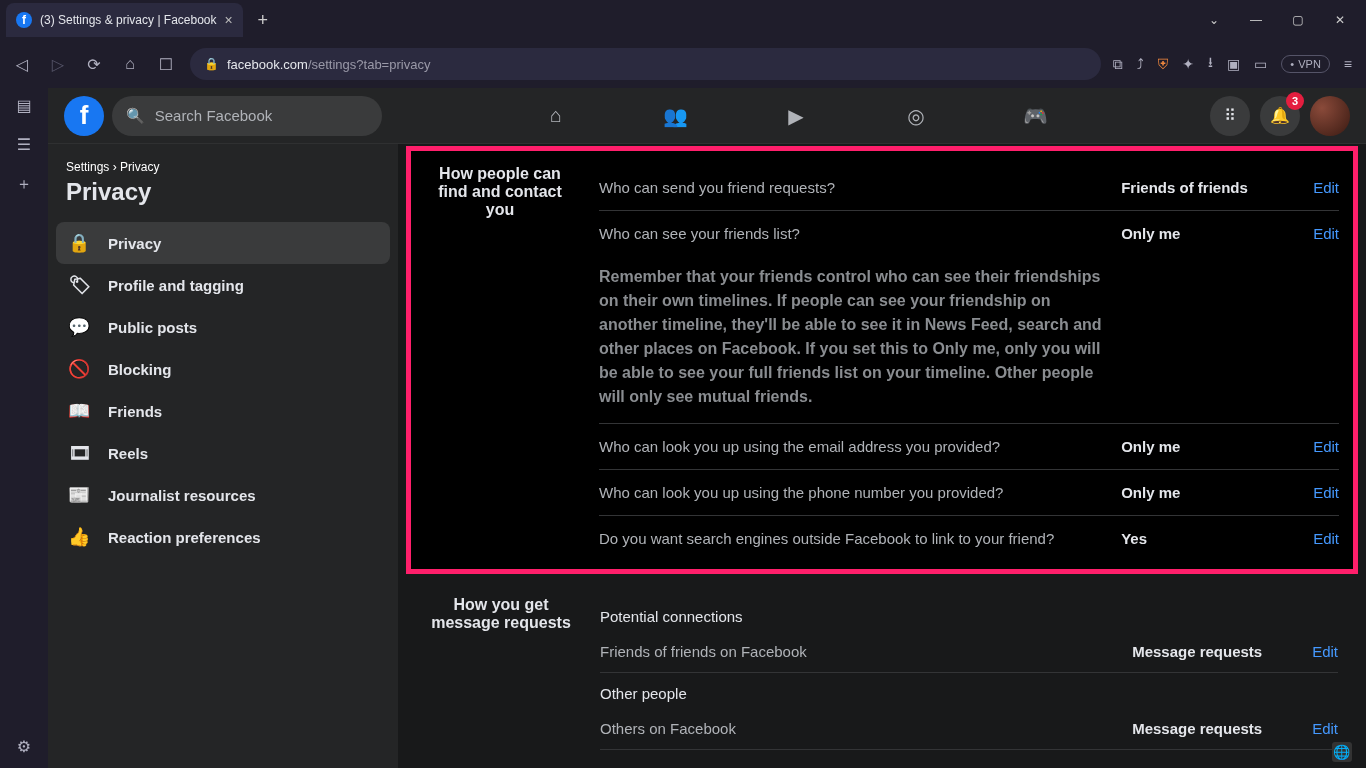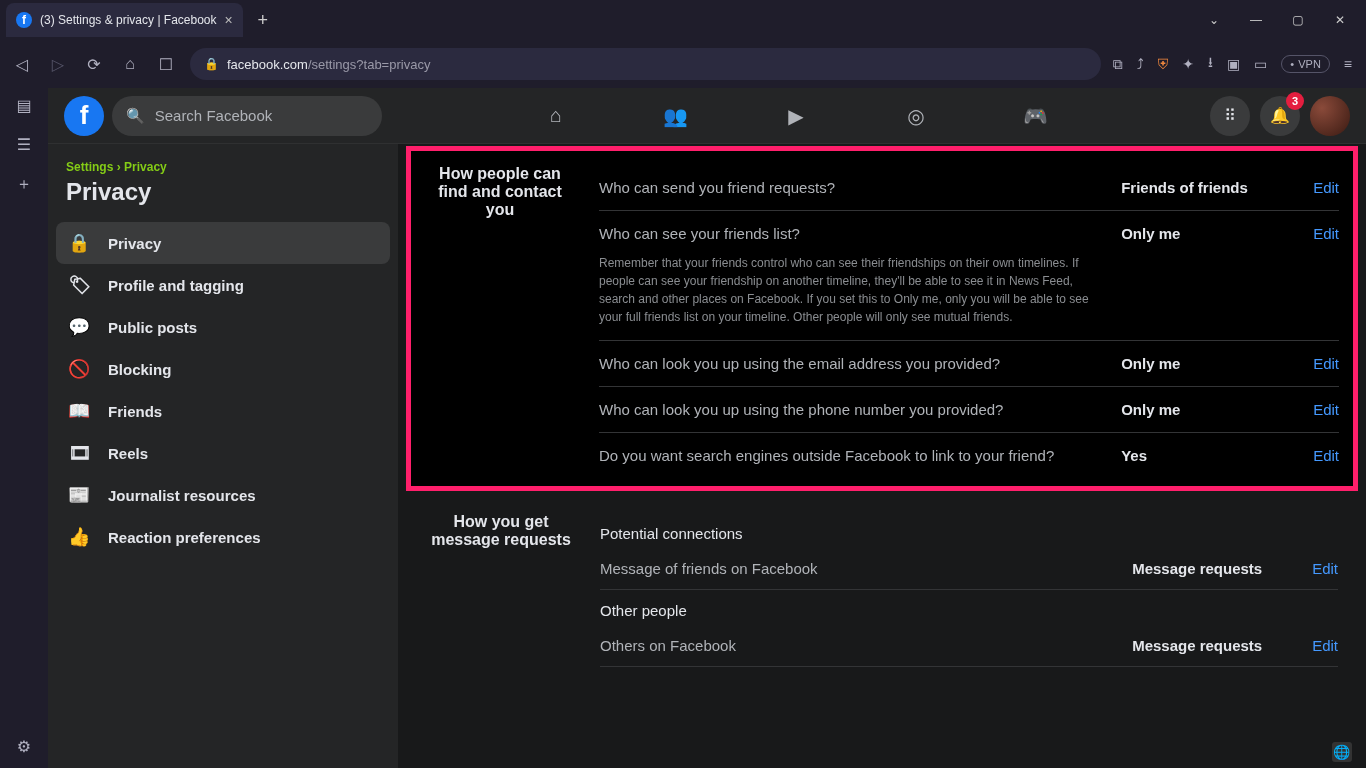--- a/index.html
+++ b/index.html
@@ -143,21 +143,21 @@
 .fb-body {
   display:flex;
   height: calc(100% - 56px);
 }
 .sidebar {
   width: 350px;
   background: #242526;
   padding: 16px 8px;
   overflow-y: auto;
 }
-.breadcrumb { font-size:12px; color:#84cc16; padding: 0 10px; font-weight: bold; }
+.breadcrumb { font-size:12px; color:#ffffff; padding: 0 10px; }
 .page-title { font-size:24px; font-weight:800; padding: 4px 10px 16px; }
 .side-item {
   display:flex; align-items:center; gap:14px;
   padding: 10px 10px;
   border-radius: 8px;
   font-size:15px; font-weight:600; color:#e4e6eb;
 }
 .side-item.active { background:#3a3b3c; }
 .side-icon { width:28px; font-size:18px; text-align:center; color:#e4e6eb; }
 
@@ -186,21 +186,21 @@
 }
 .section-rows { flex:1; }
 .row {
   display:flex;
   padding: 14px 0;
   border-bottom: 1px solid #333436;
   gap: 12px;
 }
 .row:last-child { border-bottom: none; }
 .row-q { flex:1; font-size:15px; color:#b0b3b8; }
-.row-q .desc { font-size:12px; color:#8a8d91; margin-top:12px; line-height:1.5; }
+.row-q .desc { font-size:16px; color:#8a8d91; margin-top:23px; line-height:1.5;font-weight:bold; }
 .row-val { width: 180px; font-size:15px; color:#e4e6eb; font-weight:600; }
 .row-edit { font-size:15px; color:#4599ff; font-weight:500; cursor:pointer; }
 
 .plain-section {
   padding: 14px 28px 0 28px;
 }
 .sub-head { font-size:15px; font-weight:400; color:#e4e6eb; padding: 12px 0 6px; }
 .msg-desc { font-size:15px; color:#b0b3b8; line-height:1.4; }
 .row2 {
   display:flex;
@@ -371,21 +371,21 @@
         </div>
       </div>
 
       <div class="plain-section">
         <div class="section">
           <div class="section-label">How you get message requests</div>
           <div class="section-rows">
             <div class="sub-head">Potential connections</div>
             <div id="msg-group1">
                 <div class="row2">
-                  <div class="q">Message of friends on Facebook</div>
+                  <div class="q">Friends of friends on Facebook</div>
                   <div class="v">Message requests</div>
                   <div class="e">Edit</div>
                 </div>
               </div>
             <div class="sub-head">Other people</div>
             <div id="msg-group2">
                 <div class="row2">
                   <div class="q">Others on Facebook</div>
                   <div class="v">Message requests</div>
                   <div class="e">Edit</div>

